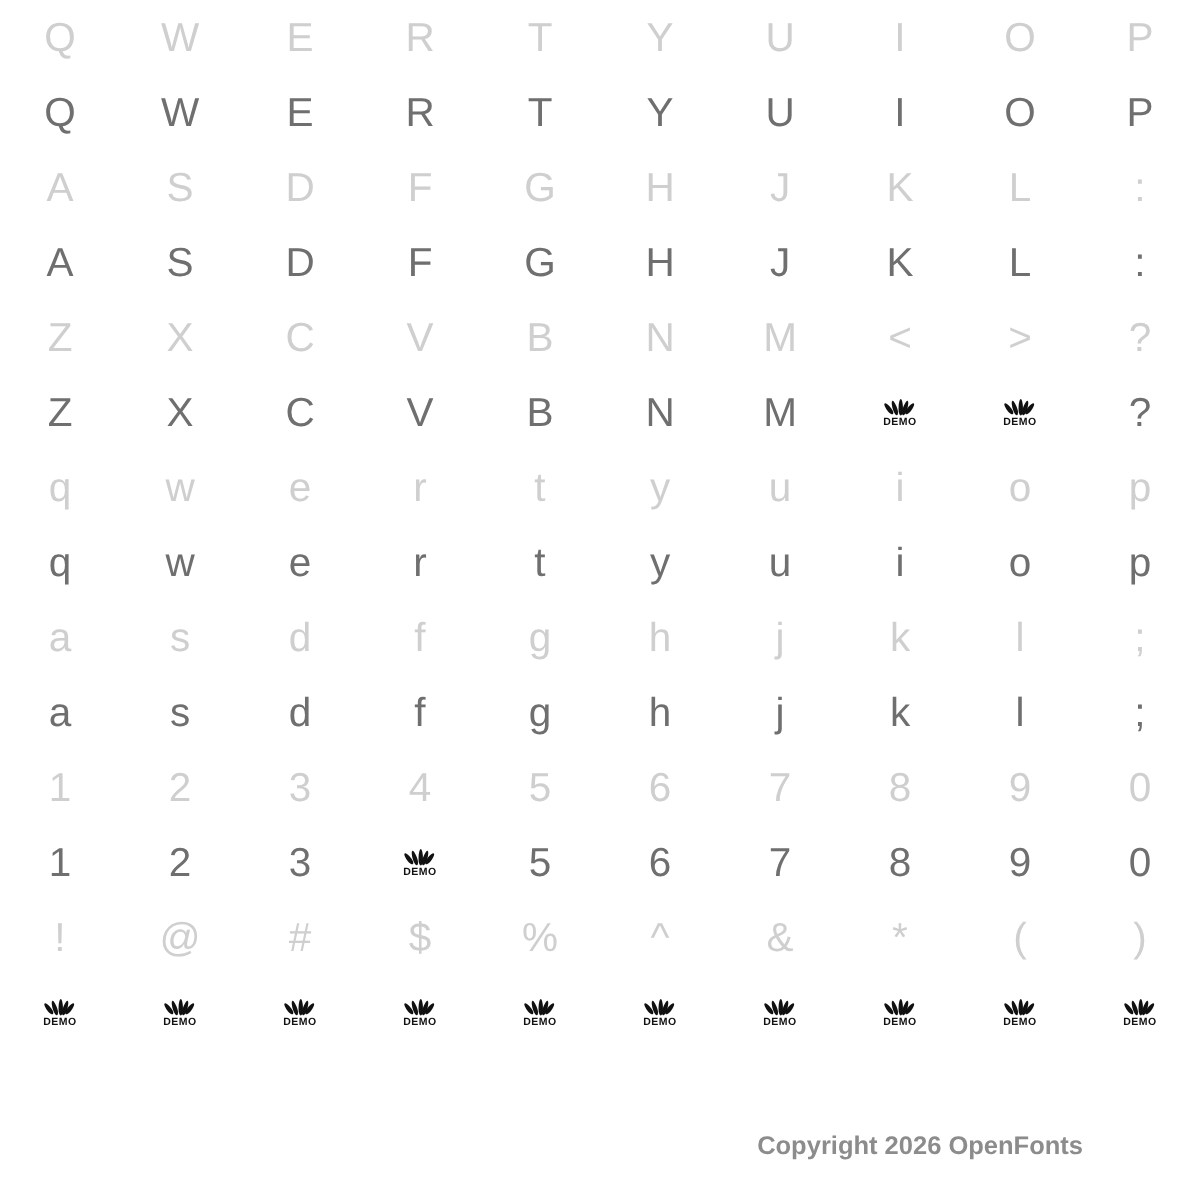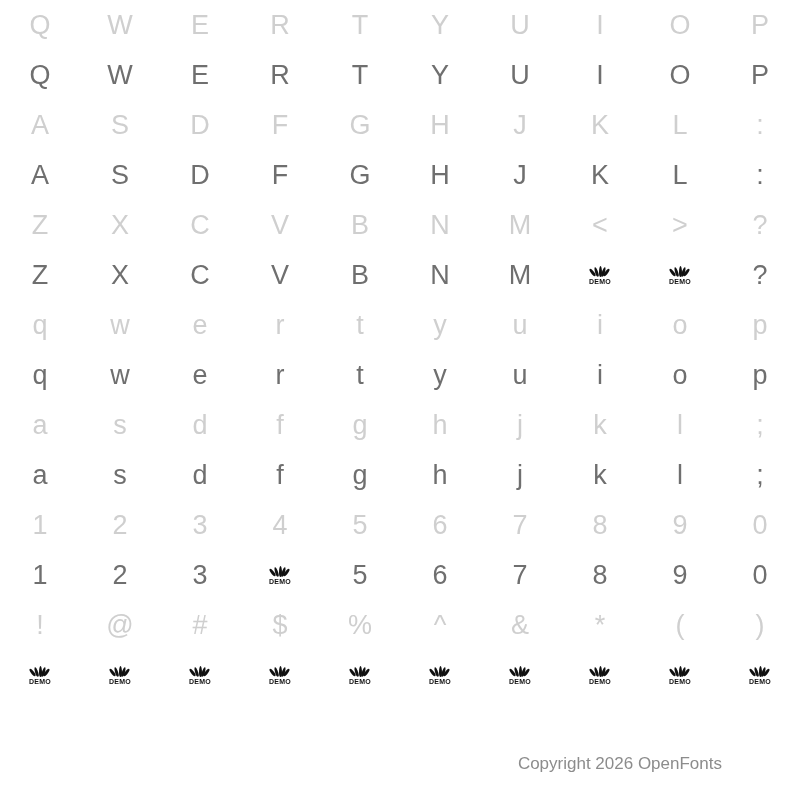--- a/index.html
+++ b/index.html
@@ -78,20 +78,21 @@
     bottom: 26px;
     width: 800px;
     text-align: right;
     padding-right: 78px;
     box-sizing: border-box;
   }
   #footer .copyright {
     font-size: 17px;
     color: #8c8c8c;
     font-family: "Liberation Sans", sans-serif;
+    font-weight: bold;
   }
 </style>
 </head>
 <body>
 
 <div id="specimen">
   <div class="grid" id="glyph-grid">
       <div class="cell row-light-cell" style="color: rgb(207, 207, 207);">Q</div>
       <div class="cell row-light-cell" style="color: rgb(207, 207, 207);">W</div>
       <div class="cell row-light-cell" style="color: rgb(207, 207, 207);">E</div>

